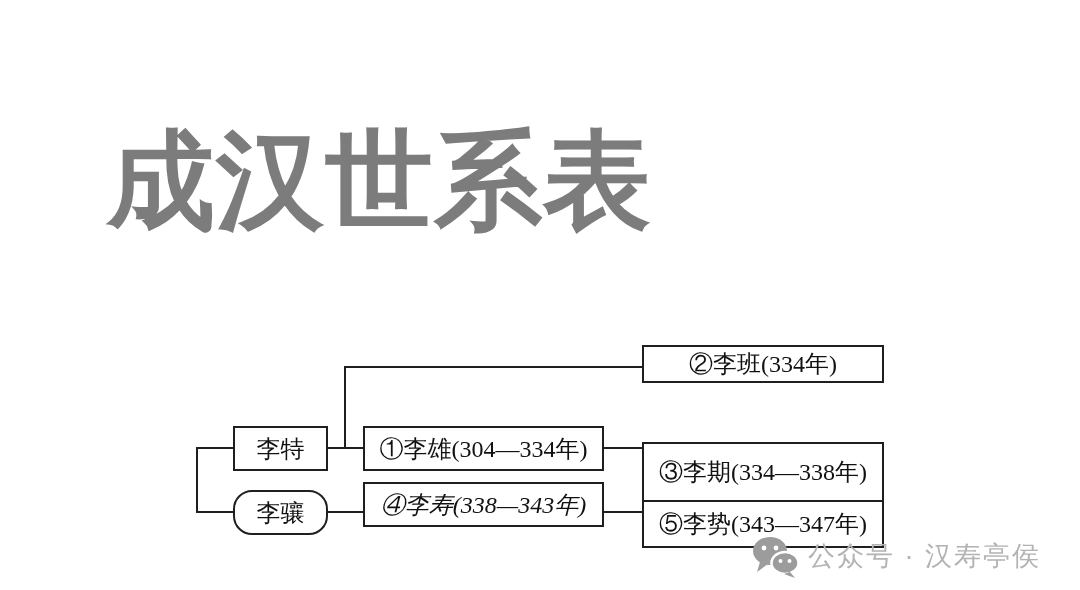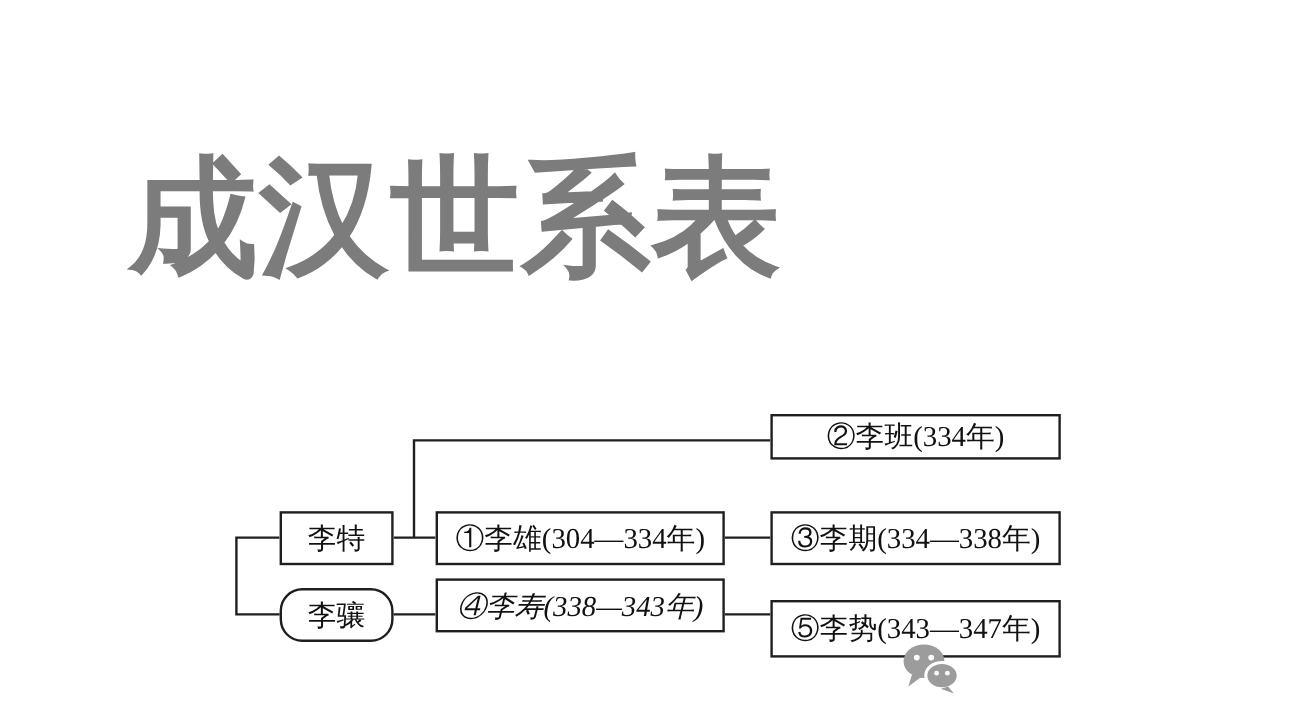--- a/index.html
+++ b/index.html
@@ -36,21 +36,21 @@
     justify-content: center;
     font-family: "Liberation Serif", serif;
     font-size: 24px;
     color: #111111;
     white-space: nowrap;
   }
   #node-li-te    { left: 233px; top: 426px; width: 95px;  height: 45px; }
   #node-li-xiang { left: 233px; top: 490px; width: 95px;  height: 45px; border-radius: 19px; }
   #node-li-xiong { left: 363px; top: 426px; width: 241px; height: 45px; }
   #node-li-ban   { left: 642px; top: 345px; width: 242px; height: 38px; }
-  #node-li-qi    { left: 642px; top: 426px; width: 242px; height: 45px; }
+  #node-li-qi    { left: 642px; top: 442px; width: 242px; height: 60px; }
   #node-li-shou  { left: 363px; top: 482px; width: 241px; height: 45px; font-style: italic; }
   #node-li-shi   { left: 642px; top: 500px; width: 242px; height: 48px; }
   .watermark {
     position: absolute;
     left: 751px; top: 533px;
     height: 46px;
     display: flex;
     align-items: center;
     gap: 9px;
   }
@@ -96,13 +96,14 @@
     <ellipse cx="19" cy="17" rx="17" ry="14" fill="#9c9c9c"></ellipse>
     <polygon points="9,28 6,38 17,30" fill="#9c9c9c"></polygon>
     <circle cx="13" cy="14" r="2.4" fill="#ffffff"></circle>
     <circle cx="25" cy="14" r="2.4" fill="#ffffff"></circle>
 
     <ellipse cx="34" cy="29" rx="13.5" ry="11" fill="#9c9c9c" stroke="#ffffff" stroke-width="2.5"></ellipse>
     <polygon points="39,38 44,44 33,40" fill="#9c9c9c"></polygon>
     <circle cx="29.5" cy="27" r="2" fill="#ffffff"></circle>
     <circle cx="38.5" cy="27" r="2" fill="#ffffff"></circle>
   </svg>
+  <span class="watermark-text">公众号 · 汉寿亭侯</span>
 </div>
 
 </body></html>

